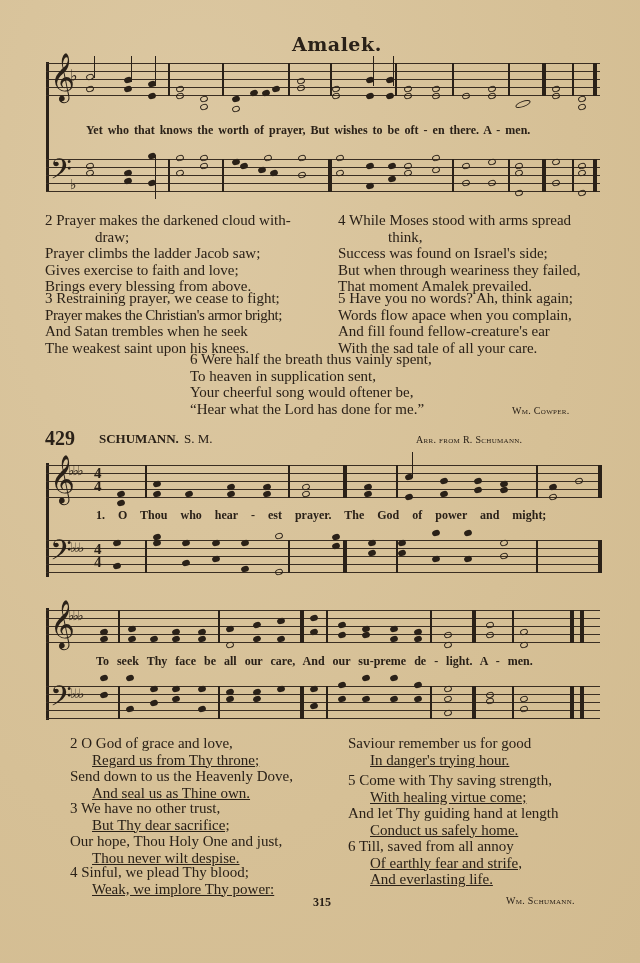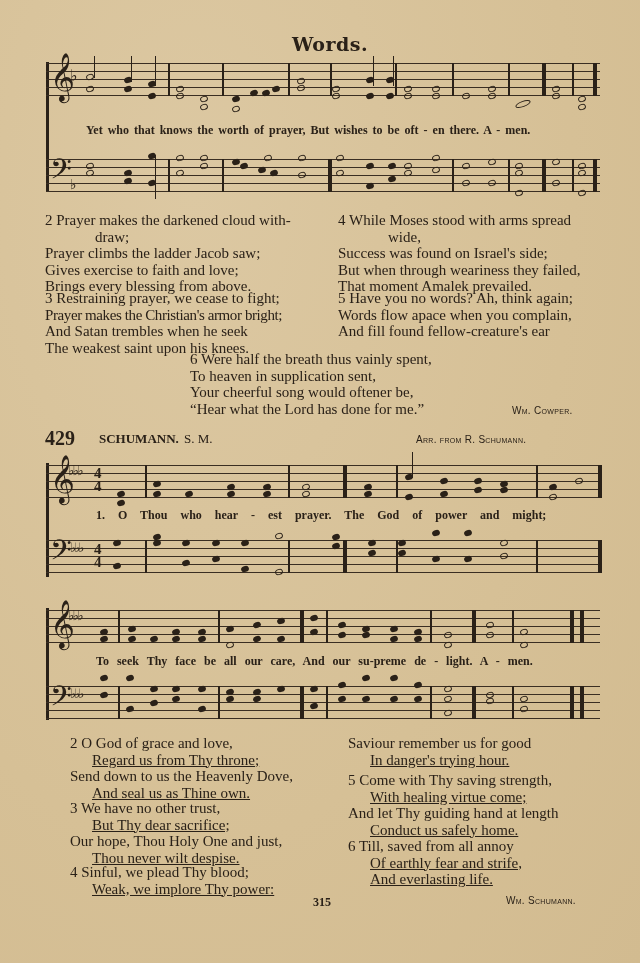--- a/index.html
+++ b/index.html
@@ -20,31 +20,31 @@
   .barline.thick { width:4px; }
   .clef { position:absolute; font-family:"DejaVu Serif", serif; color:#2a2118; }
   .note { position:absolute; width:8px; height:6px; border-radius:50%; background:#2a2118; transform:rotate(-20deg); }
   .note.open { background:transparent; border:1.6px solid #2a2118; width:6px; height:4px; }
   .stem { position:absolute; width:1px; background:#2a2118; }
   .lyric { position:absolute; font-family:"Liberation Serif", serif; font-weight:bold; font-size:12px; white-space:nowrap; color:#2a2118; }
   .verse { position:absolute; font-family:"Liberation Serif", serif; font-size:15px; line-height:16.5px; color:#2a2118; }
   .verse div { white-space:nowrap; }
   .indent { padding-left:22px;text-decoration:underline; }
   .indent2 { padding-left:50px; }
-  .credit { position:absolute; font-family:Liberation Sans, sans-serif; font-size:10px; font-variant:small-caps; letter-spacing:0.3px; }
+  .credit { position:absolute; font-family:Liberation Serif, serif; font-size:10px; font-variant:small-caps; letter-spacing:0.3px; }
   .hnum { position:absolute; font-family:"Liberation Serif", serif; font-weight:bold; font-size:20px; }
   .tname { position:absolute; font-family:"Liberation Serif", serif; font-weight:bold; font-size:13px; }
   .meter { position:absolute; font-family:"Liberation Serif", serif; font-size:13px; }
   .pagenum { position:absolute; font-family:"Liberation Serif", serif; font-weight:bold; font-size:12px; }
   .timesig { position:absolute; font-family:"Liberation Serif", serif; font-weight:bold; font-size:15px; line-height:13px; text-align:center; }
 </style>
 </head>
 <body>
 
-<div class="abs title" style="left:292px; top:33px;">Words.</div>
+<div class="abs title" style="left:292px; top:33px;">Amalek.</div>
 
 <div>
   <div class="brace-bar" style="left:46px; top:62px; height:130px;"></div>
 
   <div class="staff" style="left:46px; width:554px; top:63px; height:34px;">
     <div class="line" style="top:0"></div>
       <div class="line" style="top:8px"></div>
       <div class="line" style="top:16px"></div>
       <div class="line" style="top:24px"></div>
       <div class="line" style="top:32px"></div>
@@ -174,29 +174,30 @@
   <div>Brings every blessing from above.</div>
 </div>
 <div class="verse" style="left:45px; top:290px;">
   <div><span>3</span> <span>Restraining prayer, we cease to fight;</span></div>
   <div style="letter-spacing:-0.4px;">Prayer makes the Christian's armor bright;</div>
   <div>And Satan trembles when he seek</div>
   <div>The weakest saint upon his knees.</div>
 </div>
 <div class="verse" style="left:338px; top:212px;">
   <div><span>4</span> <span>While Moses stood with arms spread</span></div>
-  <div class="indent2">wide,</div>
+  <div class="indent2">think,</div>
   <div>Success was found on Israel's side;</div>
   <div>But when through weariness they failed,</div>
   <div>That moment Amalek prevailed.</div>
 </div>
 <div class="verse" style="left:338px; top:290px;">
   <div><span>5</span> <span>Have you no words? Ah, think again;</span></div>
   <div>Words flow apace when you complain,</div>
   <div>And fill found fellow-creature's ear</div>
+  <div>With the sad tale of all your care.</div>
 </div>
 <div class="verse" style="left:190px; top:351px;">
   <div><span>6</span> <span>Were half the breath thus vainly spent,</span></div>
   <div>To heaven in supplication sent,</div>
   <div>Your cheerful song would oftener be,</div>
   <div>“Hear what the Lord has done for me.”</div>
 </div>
 <div class="credit" style="left:512px; top:405px;">Wm. Cowper.</div>
 
 <div class="hnum" style="left:45px; top:427px;text-align:right;">429</div>

